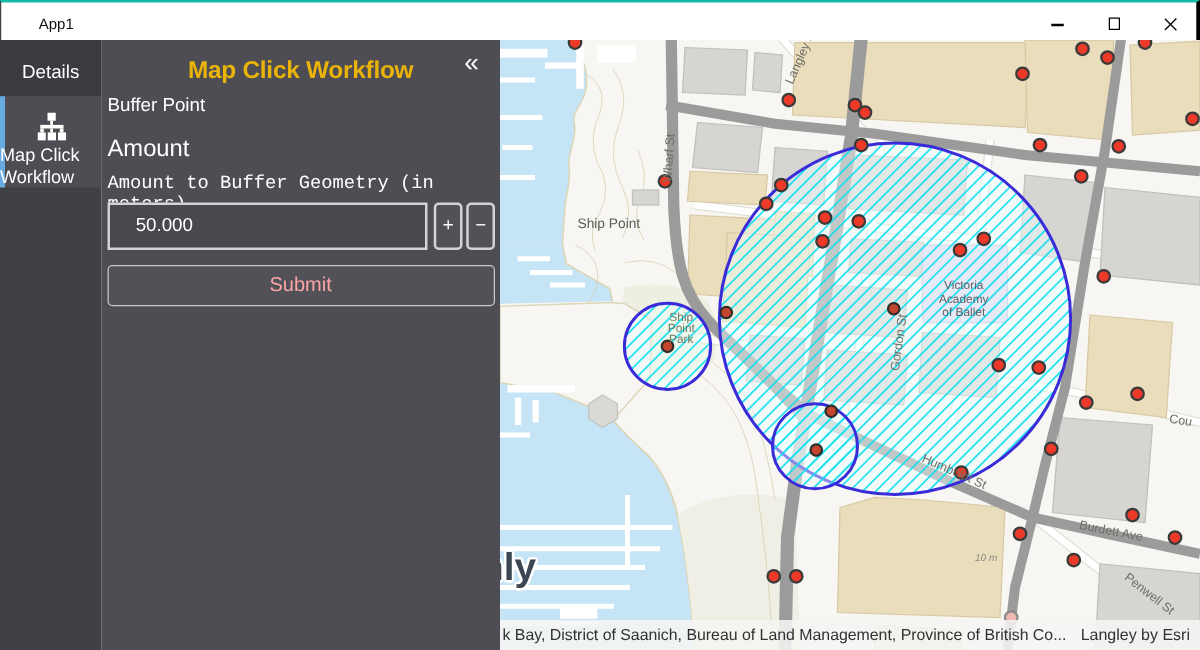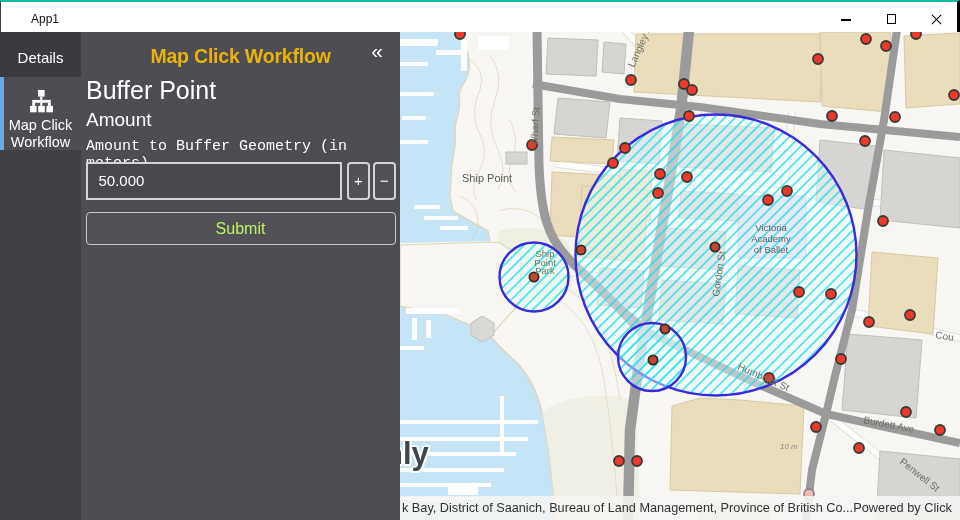--- a/index.html
+++ b/index.html
@@ -10,32 +10,32 @@
   .wbtn-min { position:absolute; left:840px; top:17px; width:10px; height:1.5px; background:#000; }
   .wbtn-max { position:absolute; left:885.5px; top:12px; width:9.5px; height:10px; border:1.1px solid #000; }
   .wbtn-close { position:absolute; left:930px; top:11px; width:11px; height:11px; }
   .wbtn-close:before, .wbtn-close:after { content:""; position:absolute; left:5px; top:-0.5px; width:1.2px; height:13px; background:#000; }
   .wbtn-close:before { transform:rotate(45deg); }
   .wbtn-close:after { transform:rotate(-45deg); }
   #rail { position:absolute; left:0; top:32px; width:81px; height:488px; background:#404045; }
   #tab-details { position:absolute; left:0; top:0; width:81px; height:45px; background:#3a3a3f; color:#fff; font-size:15px; text-align:center; line-height:40px; padding-top:6px; }
   #item-sel { position:absolute; left:0; top:45px; width:81px; height:73px; background:#4d4d53; border-left:4px solid #67abe0; }
   #item-sel svg { position:absolute; left:25.5px; top:12.5px; }
-  #item-sel .lbl { position:absolute; left:-4px; top:40px; width:81px; text-align:center; color:#fff; font-size:14.5px; line-height:17px; }
+  #item-sel .lbl { position:absolute; left:-4px; top:40px; width:81px; text-align:left; color:#fff; font-size:14.5px; line-height:17px; }
   #panel { position:absolute; left:81px; top:32px; width:319px; height:488px; background:#4d4d53; color:#fff; }
   #panel h1 { font-weight:bold; font-size:19.5px; letter-spacing:-0.2px; color:#eab308; text-align:center; margin-top:13px; }
   #chev { position:absolute; right:17px; top:7px; font-size:21px; color:#fff; }
-  .p-lbl1 { position:absolute; left:5px; top:44px; font-size:25px; }
+  .p-lbl1 { position:absolute; left:5px; top:44px; font-size:15px; }
   .p-lbl2 { position:absolute; left:5px; top:77px; font-size:19px;text-align:right; }
   .p-lbl3 { position:absolute; left:5px; top:106px; font-size:15px;font-family:Liberation Mono, monospace; }
-  #inputbox { position:absolute; left:4.5px; top:130px; width:256px; height:38px; background:#48484d; border:2px solid #d4d4d4; color:#fff; font-size:15px; line-height:34px; padding-left:11px; }
+  #inputbox { position:absolute; left:4.5px; top:130px; width:256px; height:38px; background:#48484d; border:2px solid #d4d4d4; color:#fff; font-size:15px; line-height:34px; padding-left:21px; }
   .spin { position:absolute; top:130px; width:23px; height:38px; border:2px solid #d4d4d4; border-radius:4px; background:#515157; color:#fff; text-align:center; line-height:34px; font-size:15px; }
   #spin-p { left:266px; }
   #spin-m { left:292px; }
-  #submit { position:absolute; left:4.5px; top:179.5px; width:310px; height:33px; border:1px solid #c9c9c9; border-radius:4px; background:#515157; color:#bef264; font-size:16px; text-align:center; line-height:31px; }
+  #submit { position:absolute; left:4.5px; top:179.5px; width:310px; height:33px; border:1px solid #c9c9c9; border-radius:4px; background:#515157; color:#fca5a5; font-size:16px; text-align:center; line-height:31px; }
   #map { position:absolute; left:400px; top:32px; width:560px; height:488px; background:#f7f6f2; overflow:hidden; }
   #attr { position:absolute; left:0; bottom:0; width:560px; height:24px; background:rgba(245,245,243,0.88); color:#323232; font-size:13.5px; line-height:24px; }
   #attr .l { position:absolute; left:2px; white-space:nowrap; font-size:12.7px; }
   #attr .r { position:absolute; right:8px; font-size:12.8px; }
   #wm { position:absolute; left:-16px; top:404px; font-size:31px; font-weight:bold; color:#3d4653;
         text-shadow:-2px 0 0 #fff, 2px 0 0 #fff, 0 -2px 0 #fff, 0 2px 0 #fff, -1.5px -1.5px 0 #fff, 1.5px 1.5px 0 #fff, -1.5px 1.5px 0 #fff, 1.5px -1.5px 0 #fff; }
 </style>
 </head>
 <body>
 <div id="win">
@@ -270,16 +270,16 @@
 <text transform="translate(863,423) rotate(11)">Burdett Ave</text>
 <text transform="translate(899,463) rotate(38)">Penwell St</text>
 <text transform="translate(935,338) rotate(9)">Cou</text>
 <text x="780" y="449" font-size="8" font-style="italic" fill="#8a8a80">10 m</text>
 </g>
 </g>
 </svg>
     <div id="wm">nly</div>
     <div id="attr">
         <span class="l">k Bay, District of Saanich, Bureau of Land Management, Province of British Co...</span>
-        <span class="r">Powered by Click</span>
+        <span class="r">Langley by Esri</span>
       </div>
   </div>
 </div>
 
 </body></html>

